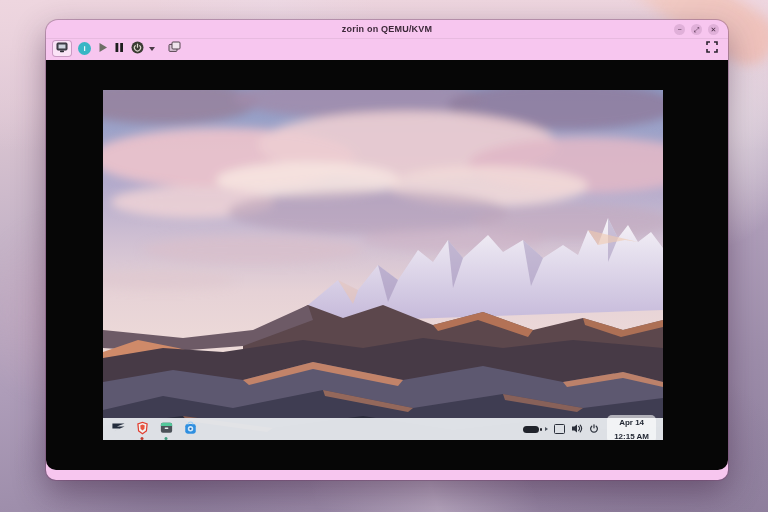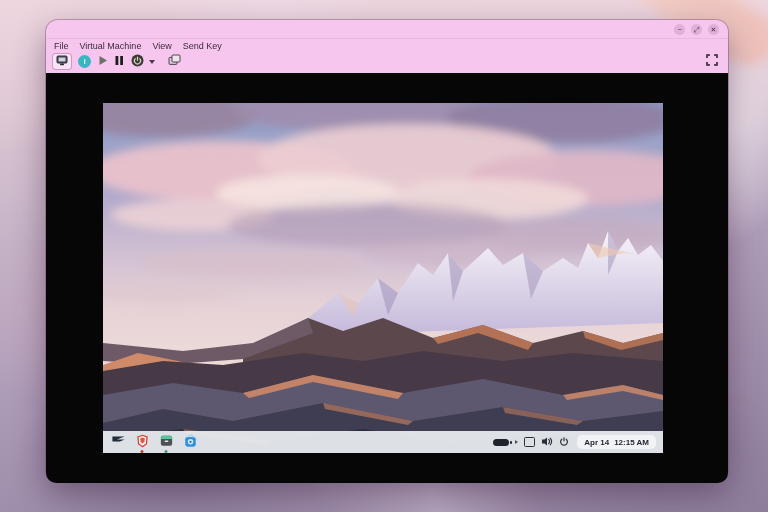--- a/index.html
+++ b/index.html
@@ -50,50 +50,45 @@
   }
   .tb-app{position:relative;width:16px;height:16px;display:flex;align-items:center;justify-content:center;border:none;background:transparent;padding:0;cursor:pointer;}
   .run-dot{position:absolute;bottom:-3px;left:50%;transform:translateX(-50%);width:3px;height:3px;border-radius:50%;}
   .dot-red{background:#c23b2e;}
   .dot-teal{background:#3f9d7e;}
   .tray{margin-left:auto;display:flex;align-items:center;gap:6px;}
   .battery{width:16px;height:7px;border-radius:3.5px;background:#20232b;position:relative;}
   .battery::after{content:"";position:absolute;right:-2.5px;top:2px;width:2px;height:3px;border-radius:1px;background:#20232b;}
   .tray-caret{width:0;height:0;border-top:2.5px solid transparent;border-bottom:2.5px solid transparent;border-left:3px solid #4b515c;}
   .disp-icon{width:9px;height:7.5px;border:1.3px solid #2a2f3a;border-radius:1.5px;}
-  .clock{display:flex;gap:5px;align-items:center;background:rgba(255,255,255,.6);border-radius:5px;padding:2.5px 7px;margin-left:2px;}
+  .clock{display:flex;gap:5px;align-items:center;background:rgba(255,255,255,.6);border-radius:5px;padding:2.5px 7px;margin-left:2px;flex-direction:column;}
   .clock span{font-size:8px;font-weight:bold;color:#1f2430;white-space:nowrap;}
 </style>
 </head>
 <body>
 
 <div class="bg-layer bg-topband"></div>
 <div class="bg-layer bg-dress"></div>
 <div class="bg-layer bg-arm"></div>
 <div class="bg-layer bg-fold1"></div>
 <div class="bg-layer bg-fold2"></div>
 <div class="bg-layer bg-fold3"></div>
 <div class="bg-layer bg-sheen"></div>
 
 <div class="vm-window">
 
   <div class="titlebar">
+    <div class="title">zorin on QEMU/KVM</div>
     <div class="win-controls">
       <button class="win-btn"><span>−</span></button>
       <button class="win-btn"><span>⤢</span></button>
       <button class="win-btn"><span>✕</span></button>
     </div>
   </div>
 
-  <div class="menubar">
-    <span class="menu-item">File</span>
-    <span class="menu-item">Virtual Machine</span>
-    <span class="menu-item">View</span>
-    <span class="menu-item">Send Key</span>
-  </div>
 
   <div class="toolbar">
     <button class="tb-btn tb-console">
       <span>
         <svg width="12" height="11" viewBox="0 0 12 11">
             <rect x="1" y="1" width="10" height="7" rx="1" fill="#50505a" stroke="#2c2c34" stroke-width="1"></rect>
             <rect x="2.6" y="2.6" width="6.8" height="3.8" fill="#cfd4de"></rect>
             <rect x="4" y="8.6" width="4" height="1.6" rx="0.6" fill="#2c2c34"></rect>
           </svg>
       </span>

